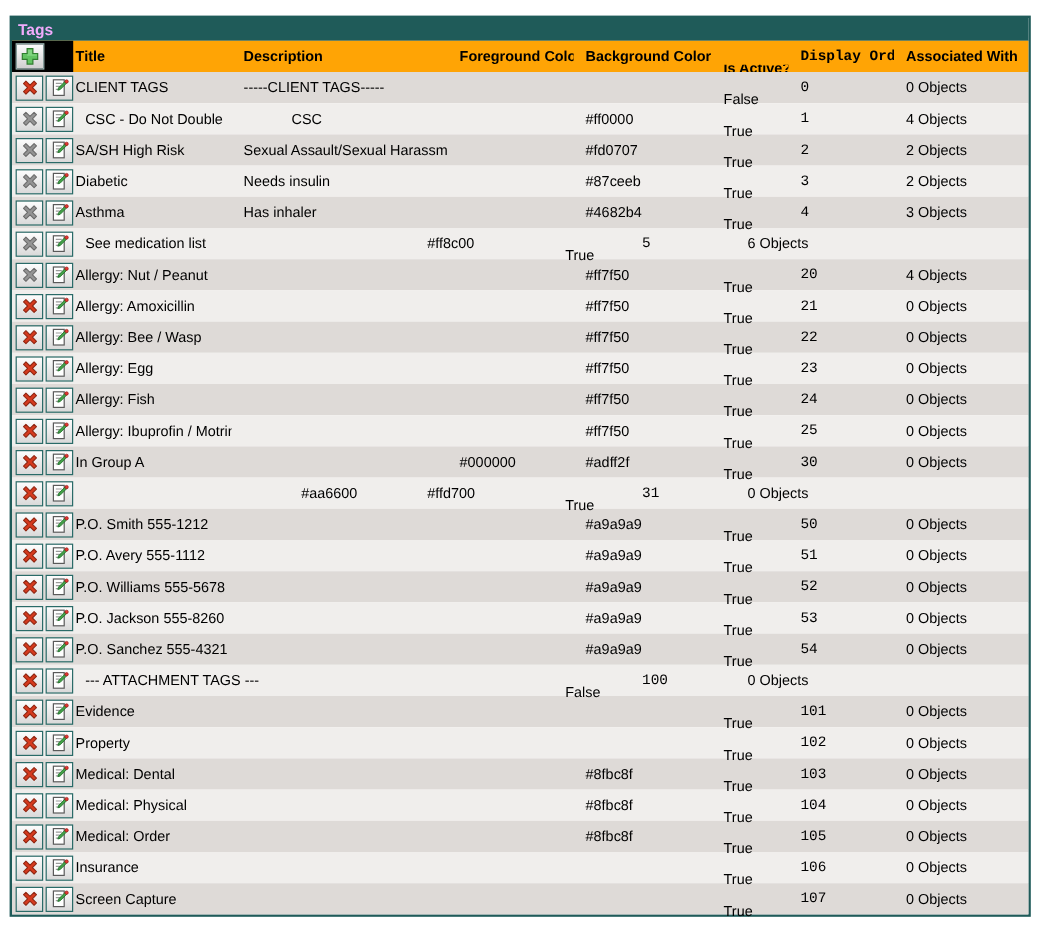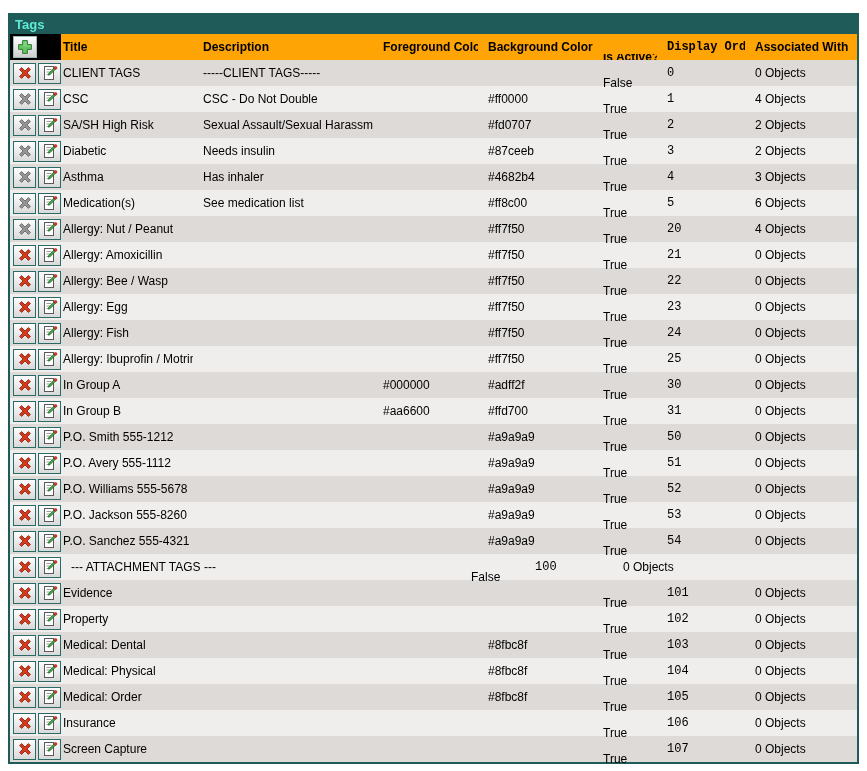--- a/index.html
+++ b/index.html
@@ -15,21 +15,21 @@
   body{
     width:867px;height:771px;overflow:hidden;background:#ffffff;
     font-family:"Liberation Sans", sans-serif;color:var(--text);
     position:relative;
   }
   .panel{
     position:absolute;left:8px;top:13px;width:851px;
     border:2px solid var(--teal);background:#ffffff;
   }
   .title-bar{
-    height:19px;background:var(--teal);color:#5eead4;
+    height:19px;background:var(--teal);color:#f0abfc;
     font-size:13px;font-weight:bold;line-height:19px;padding-left:5px;
   }
   .header-row{
     display:flex;height:26px;background:var(--orange);align-items:stretch;
   }
   .header-black-cell{
     width:51px;min-width:51px;background:#000000;display:flex;align-items:center;
   }
   .hcell{
     font-size:12px;font-weight:bold;color:#000;display:flex;align-items:center;
@@ -141,22 +141,22 @@
                 <rect x="2.5" y="1.5" width="9" height="13" fill="#ffffff" stroke="#5a5a5a"></rect>
                 <line x1="4.5" y1="4.5" x2="9.5" y2="4.5" stroke="#9a9a9a"></line>
                 <line x1="4.5" y1="7" x2="9.5" y2="7" stroke="#9a9a9a"></line>
                 <line x1="4.5" y1="9.5" x2="8" y2="9.5" stroke="#9a9a9a"></line>
                 <path d="M12.8 2.2 L14.2 3.6 L8.2 9.6 L6.2 10.2 L6.8 8.2 z" fill="#43a047" stroke="#1f6f2a" stroke-width="0.7"></path>
                 <circle cx="13.5" cy="2.9" r="1.4" fill="#e53935" stroke="#9c1b18" stroke-width="0.6"></circle>
               </svg>
             </span>
           </button>
         </div>
+        <div class="cell col-description">CSC - Do Not Double</div>
         <div class="cell col-title">CSC</div>
-        <div class="cell col-description">CSC - Do Not Double</div>
         <div class="cell col-foreground_color"></div>
         <div class="cell col-background_color">#ff0000</div>
         <div class="cell col-is_active">True</div>
         <div class="cell col-display_order">1</div>
         <div class="cell col-associated_with">4 Objects</div>
       </div>
       <div class="row odd">
         <div class="icons-cell">
           <button class="icon-btn">
             <span>
@@ -261,21 +261,20 @@
                 <rect x="2.5" y="1.5" width="9" height="13" fill="#ffffff" stroke="#5a5a5a"></rect>
                 <line x1="4.5" y1="4.5" x2="9.5" y2="4.5" stroke="#9a9a9a"></line>
                 <line x1="4.5" y1="7" x2="9.5" y2="7" stroke="#9a9a9a"></line>
                 <line x1="4.5" y1="9.5" x2="8" y2="9.5" stroke="#9a9a9a"></line>
                 <path d="M12.8 2.2 L14.2 3.6 L8.2 9.6 L6.2 10.2 L6.8 8.2 z" fill="#43a047" stroke="#1f6f2a" stroke-width="0.7"></path>
                 <circle cx="13.5" cy="2.9" r="1.4" fill="#e53935" stroke="#9c1b18" stroke-width="0.6"></circle>
               </svg>
             </span>
           </button>
         </div>
-        <div class="cell col-title">Medication(s)</div>
         <div class="cell col-description">See medication list</div>
         <div class="cell col-foreground_color"></div>
         <div class="cell col-background_color">#ff8c00</div>
         <div class="cell col-is_active">True</div>
         <div class="cell col-display_order">5</div>
         <div class="cell col-associated_with">6 Objects</div>
       </div>
       <div class="row odd">
         <div class="icons-cell">
           <button class="icon-btn">
@@ -501,21 +500,20 @@
                 <rect x="2.5" y="1.5" width="9" height="13" fill="#ffffff" stroke="#5a5a5a"></rect>
                 <line x1="4.5" y1="4.5" x2="9.5" y2="4.5" stroke="#9a9a9a"></line>
                 <line x1="4.5" y1="7" x2="9.5" y2="7" stroke="#9a9a9a"></line>
                 <line x1="4.5" y1="9.5" x2="8" y2="9.5" stroke="#9a9a9a"></line>
                 <path d="M12.8 2.2 L14.2 3.6 L8.2 9.6 L6.2 10.2 L6.8 8.2 z" fill="#43a047" stroke="#1f6f2a" stroke-width="0.7"></path>
                 <circle cx="13.5" cy="2.9" r="1.4" fill="#e53935" stroke="#9c1b18" stroke-width="0.6"></circle>
               </svg>
             </span>
           </button>
         </div>
-        <div class="cell col-title">In Group B</div>
         <div class="cell col-description"></div>
         <div class="cell col-foreground_color">#aa6600</div>
         <div class="cell col-background_color">#ffd700</div>
         <div class="cell col-is_active">True</div>
         <div class="cell col-display_order">31</div>
         <div class="cell col-associated_with">0 Objects</div>
       </div>
       <div class="row odd">
         <div class="icons-cell">
           <button class="icon-btn">

